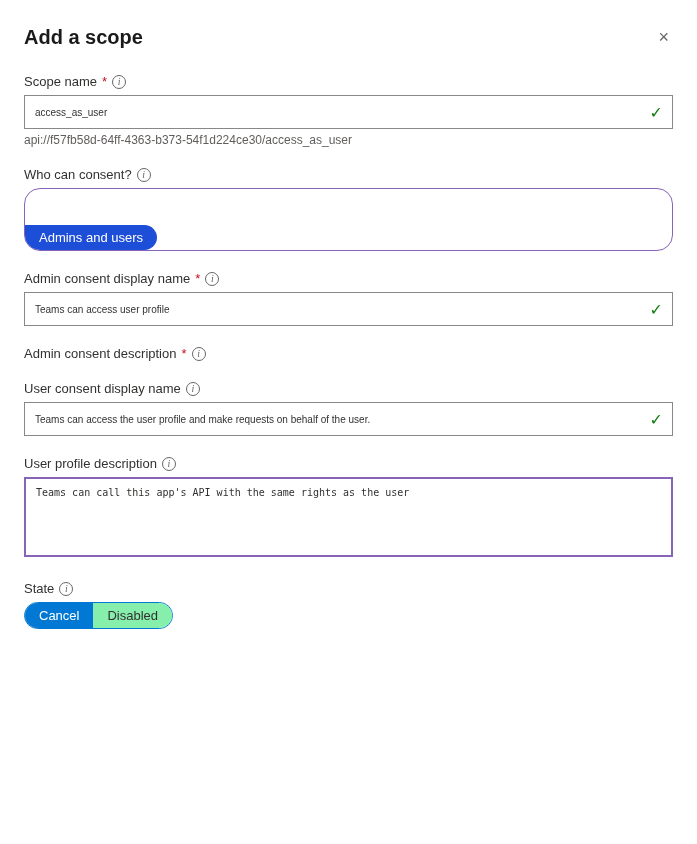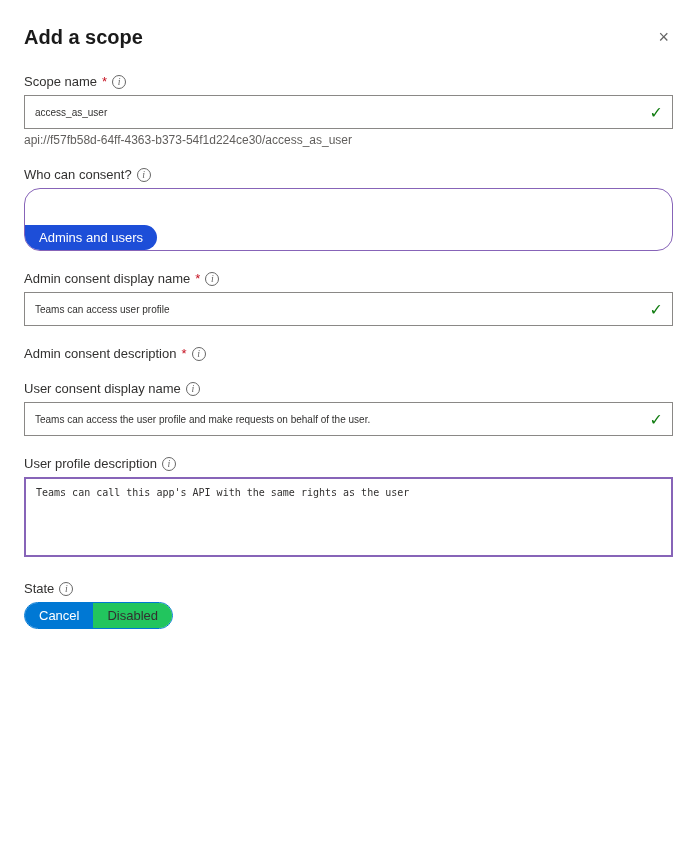--- a/index.html
+++ b/index.html
@@ -164,21 +164,21 @@
       font-size: 13px;
       cursor: pointer;
       border: none;
       background: none;
     }
     .state-btn.active {
       background: #0078d4;
       color: #ffffff;
     }
     .state-btn.inactive {
-      background: #22c55e;
+      background: #86efac;
       color: #323130;
     }
     .dialog-footer {
       border-top: 1px solid #edebe9;
       padding: 16px 24px;
       display: flex;
       gap: 8px;
       align-items: center;
     }
     .btn-primary {

